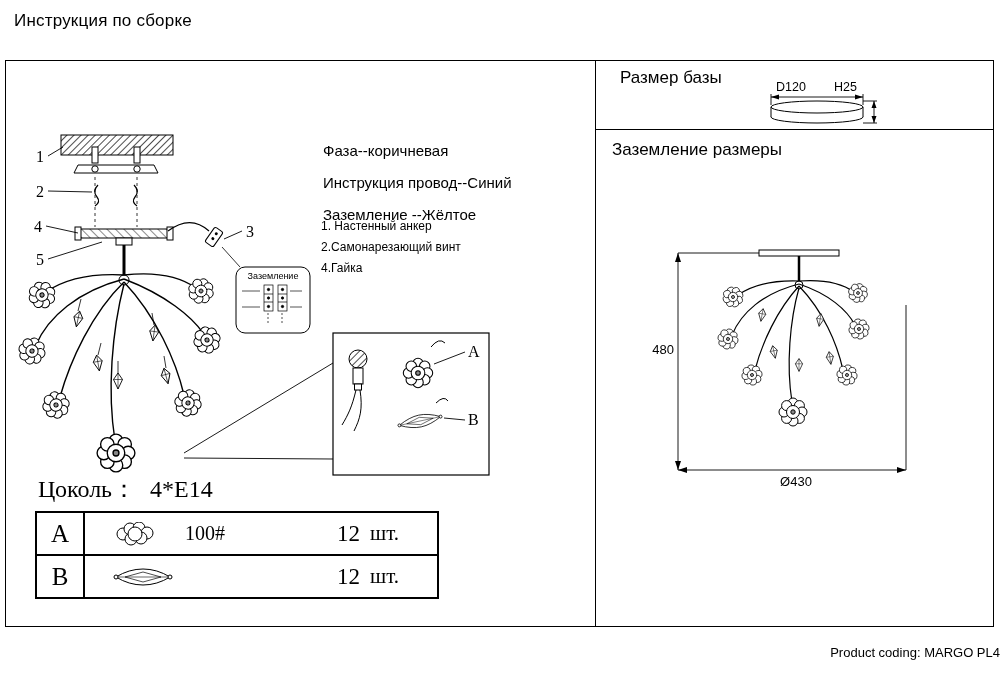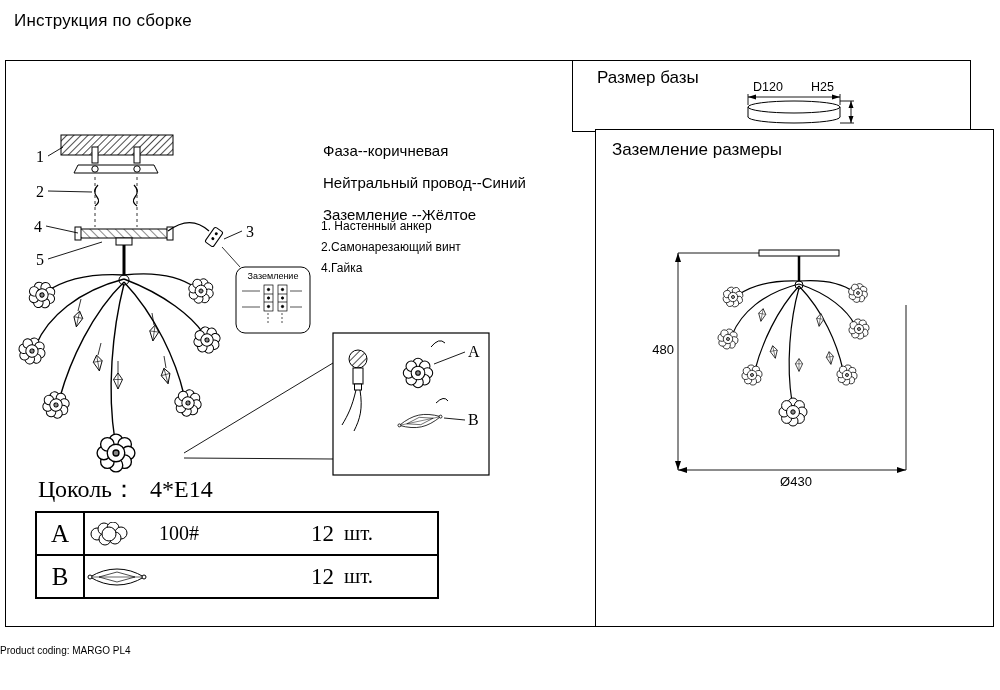--- a/index.html
+++ b/index.html
@@ -4,47 +4,47 @@
 <style>
   html,body{margin:0;padding:0}
   body{
     width:1000px;height:690px;position:relative;overflow:hidden;
     background:#ffffff;color:#000;
     font-family:"Liberation Sans",sans-serif;
   }
   .page-title{position:absolute;left:14px;top:11px;font-size:17px;letter-spacing:.2px}
   .panel{position:absolute;border:1px solid #000;background:#fff}
   .main-panel{left:5px;top:60px;width:591px;height:565px}
-  .base-panel{left:572px;top:60px;width:397px;height:70px}
+  .base-panel{left:595px;top:60px;width:397px;height:70px}
   .overall-panel{left:595px;top:129px;width:397px;height:496px}
   .panel-title{position:absolute;font-size:17px}
   .base-panel .panel-title{left:24px;top:7px}
   .overall-panel .panel-title{left:16px;top:10px}
 
   .assembly-svg{position:absolute;left:0;top:0;width:589px;height:563px}
   .base-svg{position:absolute;left:0;top:0;width:395px;height:68px}
   .overall-svg{position:absolute;left:0;top:0;width:395px;height:494px}
 
   .wiring{position:absolute;left:317px;top:74px;font-size:15px;line-height:32px;white-space:nowrap}
   .parts-list{position:absolute;left:315px;top:155px;font-size:12px;line-height:21px;white-space:nowrap}
 
   .socket-line{position:absolute;left:32px;top:412px;font-family:"Liberation Serif",serif;font-size:24px;white-space:nowrap}
   .socket-line .socket-value{margin-left:14px}
 
   .parts-table{position:absolute;left:29px;top:450px;border-collapse:collapse;table-layout:fixed}
   .parts-table td{border:2px solid #000;height:41px;padding:0;vertical-align:middle}
   .cell-letter{width:46px;text-align:center;font-family:"Liberation Serif",serif;font-size:25px}
   .cell-content{width:352px}
-  .content-flex{display:flex;align-items:center;padding-left:2px}
+  .content-flex{display:flex;align-items:center;padding-left:28px}
   .icon-slot{width:72px;display:flex;align-items:center}
   .spec{width:152px;font-family:"Liberation Serif",serif;font-size:20px}
   .qty{font-family:"Liberation Serif",serif;font-size:23px}
   .unit{font-family:"Liberation Serif",serif;font-size:21px;margin-left:10px}
 
-  .footer{position:absolute;left:0;top:645px;width:1000px;text-align:left;font-size:10px}
+  .footer{position:absolute;left:0;top:645px;width:1000px;text-align:right;font-size:13px}
 
   
   .callout{font-family:"Liberation Serif",serif;font-size:16px}
   .dim{font-family:"Liberation Sans",sans-serif;font-size:13px}
   .dim-small{font-family:"Liberation Sans",sans-serif;font-size:12.5px}
   .tiny{font-family:"Liberation Sans",sans-serif;font-size:9px}
 </style>
 </head>
 <body>
 
@@ -232,21 +232,21 @@
 
         <path d="M430,342 q8,-8 12,-2" fill="none" stroke="#000"></path>
         <use href="#leafcrystal" transform="translate(414,360) scale(0.75) rotate(-12)"></use>
         <line x1="459" y1="359" x2="438" y2="357" stroke="#000" stroke-width="0.9"></line>
         <text class="callout" x="462" y="364">B</text>
       </g>
     </svg>
 
     <div class="wiring">
       <div>Фаза--коричневая</div>
-      <div>Нейтральный провод--Синий</div>
+      <div>Инструкция провод--Синий</div>
       <div>Заземление --Жёлтое</div>
     </div>
 
     <div class="parts-list">
       <div>1. Настенный анкер</div>
       <div>2.Самонарезающий винт</div>
       <div>4.Гайка</div>
     </div>
 
     <div class="socket-line">

